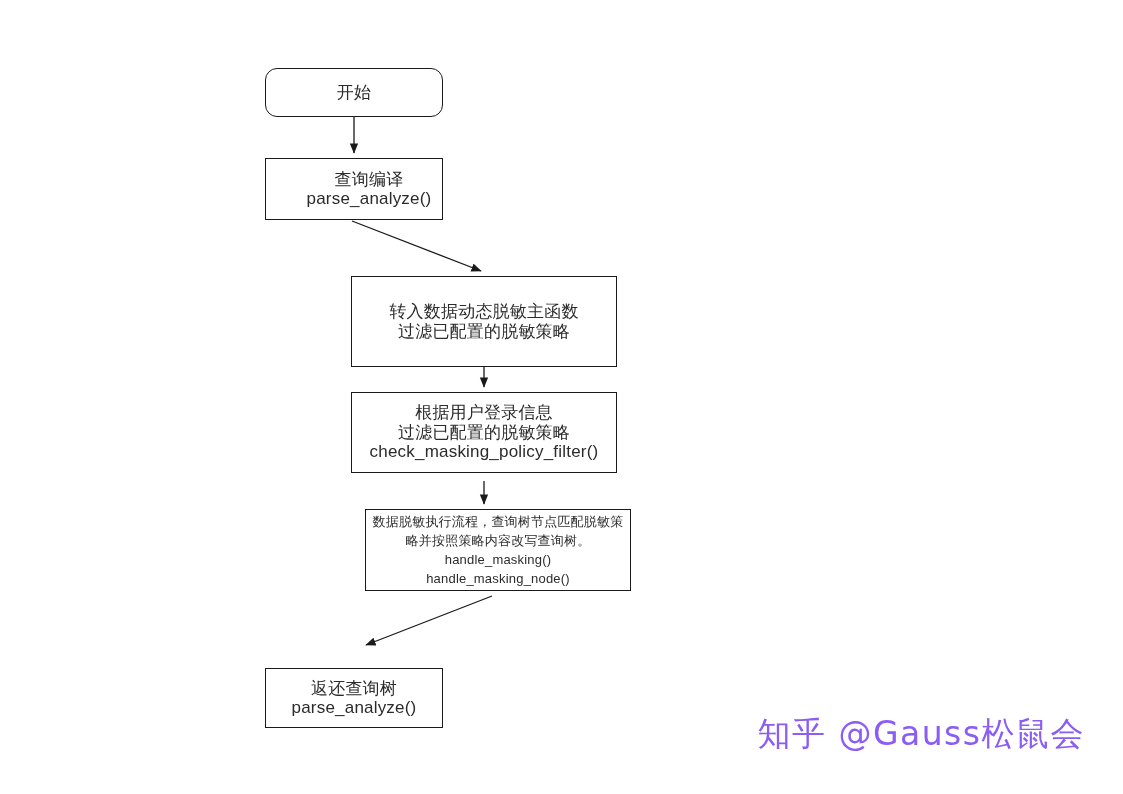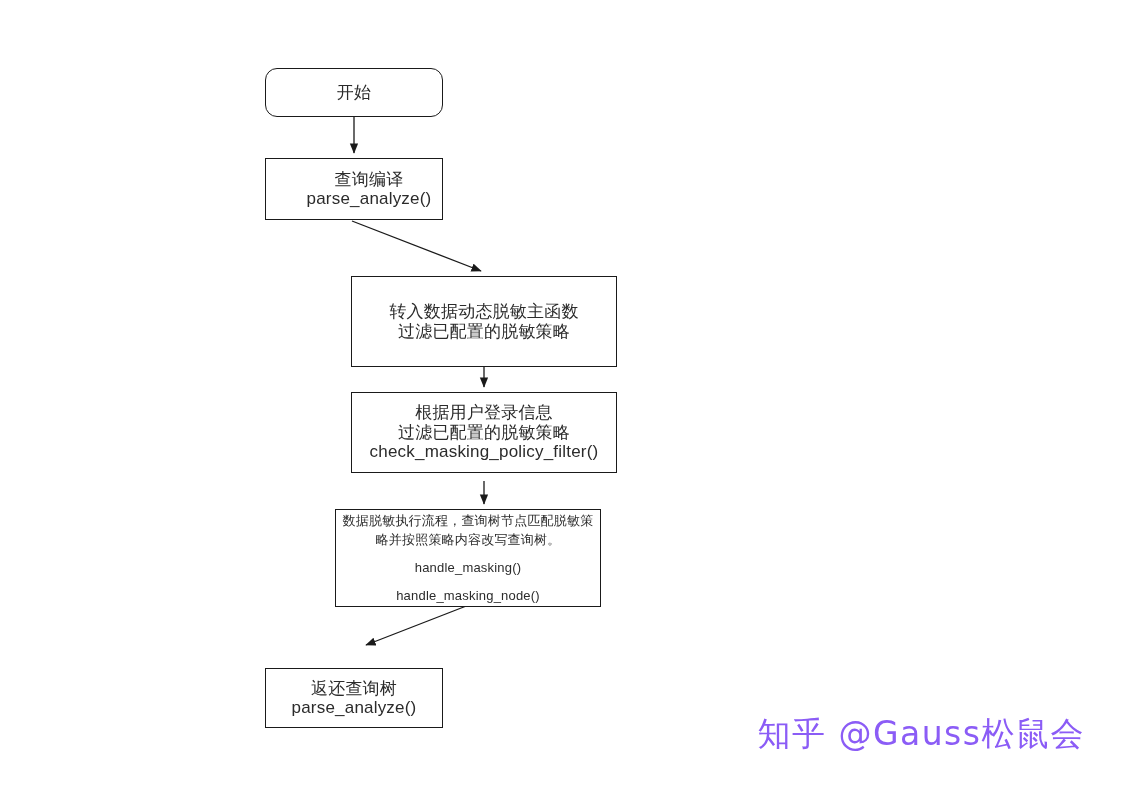--- a/index.html
+++ b/index.html
@@ -51,21 +51,21 @@
 
   .terminator {
     border-radius: 12px;
   }
 
   
   #node-start   { left: 265px; top: 68px;  width: 178px; height: 49px; }
   #node-compile { left: 265px; top: 158px; width: 178px; height: 62px; padding-left: 36px; }
   #node-getquery{ left: 351px; top: 276px; width: 266px; height: 91px; }
   #node-filter  { left: 351px; top: 392px; width: 266px; height: 81px; }
-  #node-handle  { left: 335px; top: 509px; width: 266px; height: 98px; gap: 9px; }
+  #node-handle  { left: 365px; top: 509px; width: 266px; height: 82px; }
   #node-return  { left: 265px; top: 668px; width: 178px; height: 60px; }
 
   #node-handle { font-size: 13px; line-height: 19px; }
 
   .watermark {
     position: absolute;
     right: 38px;
     bottom: 40px;
     font-size: 33px;
     line-height: 40px;

